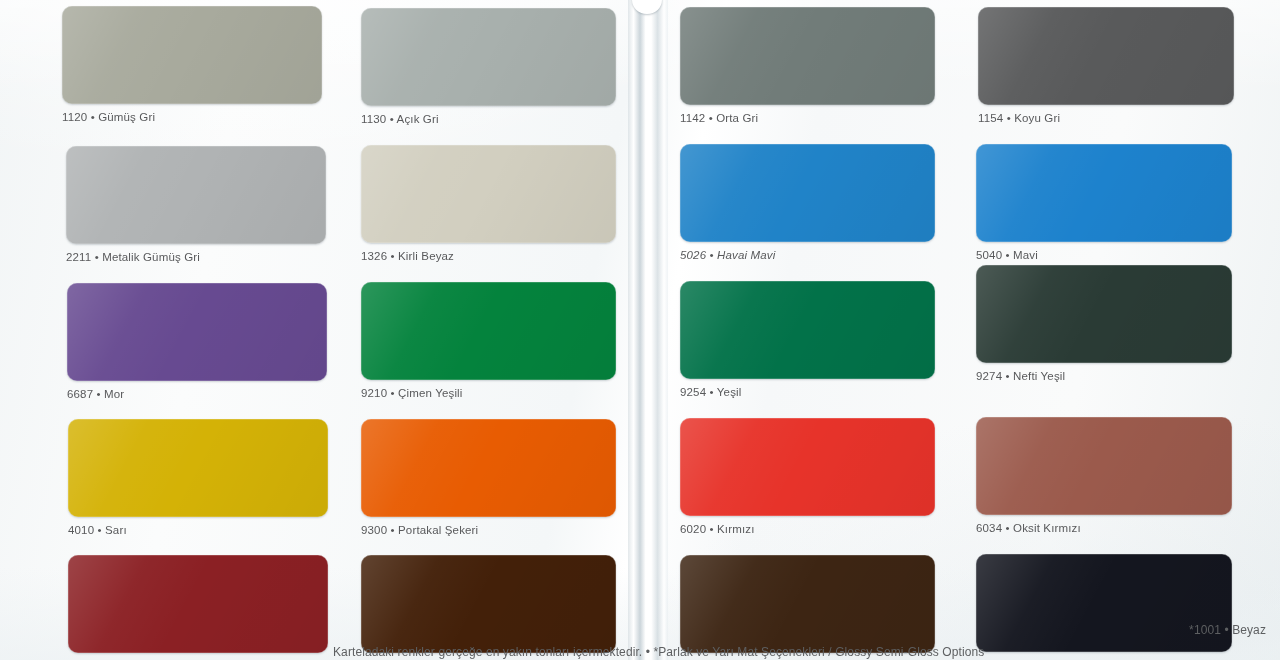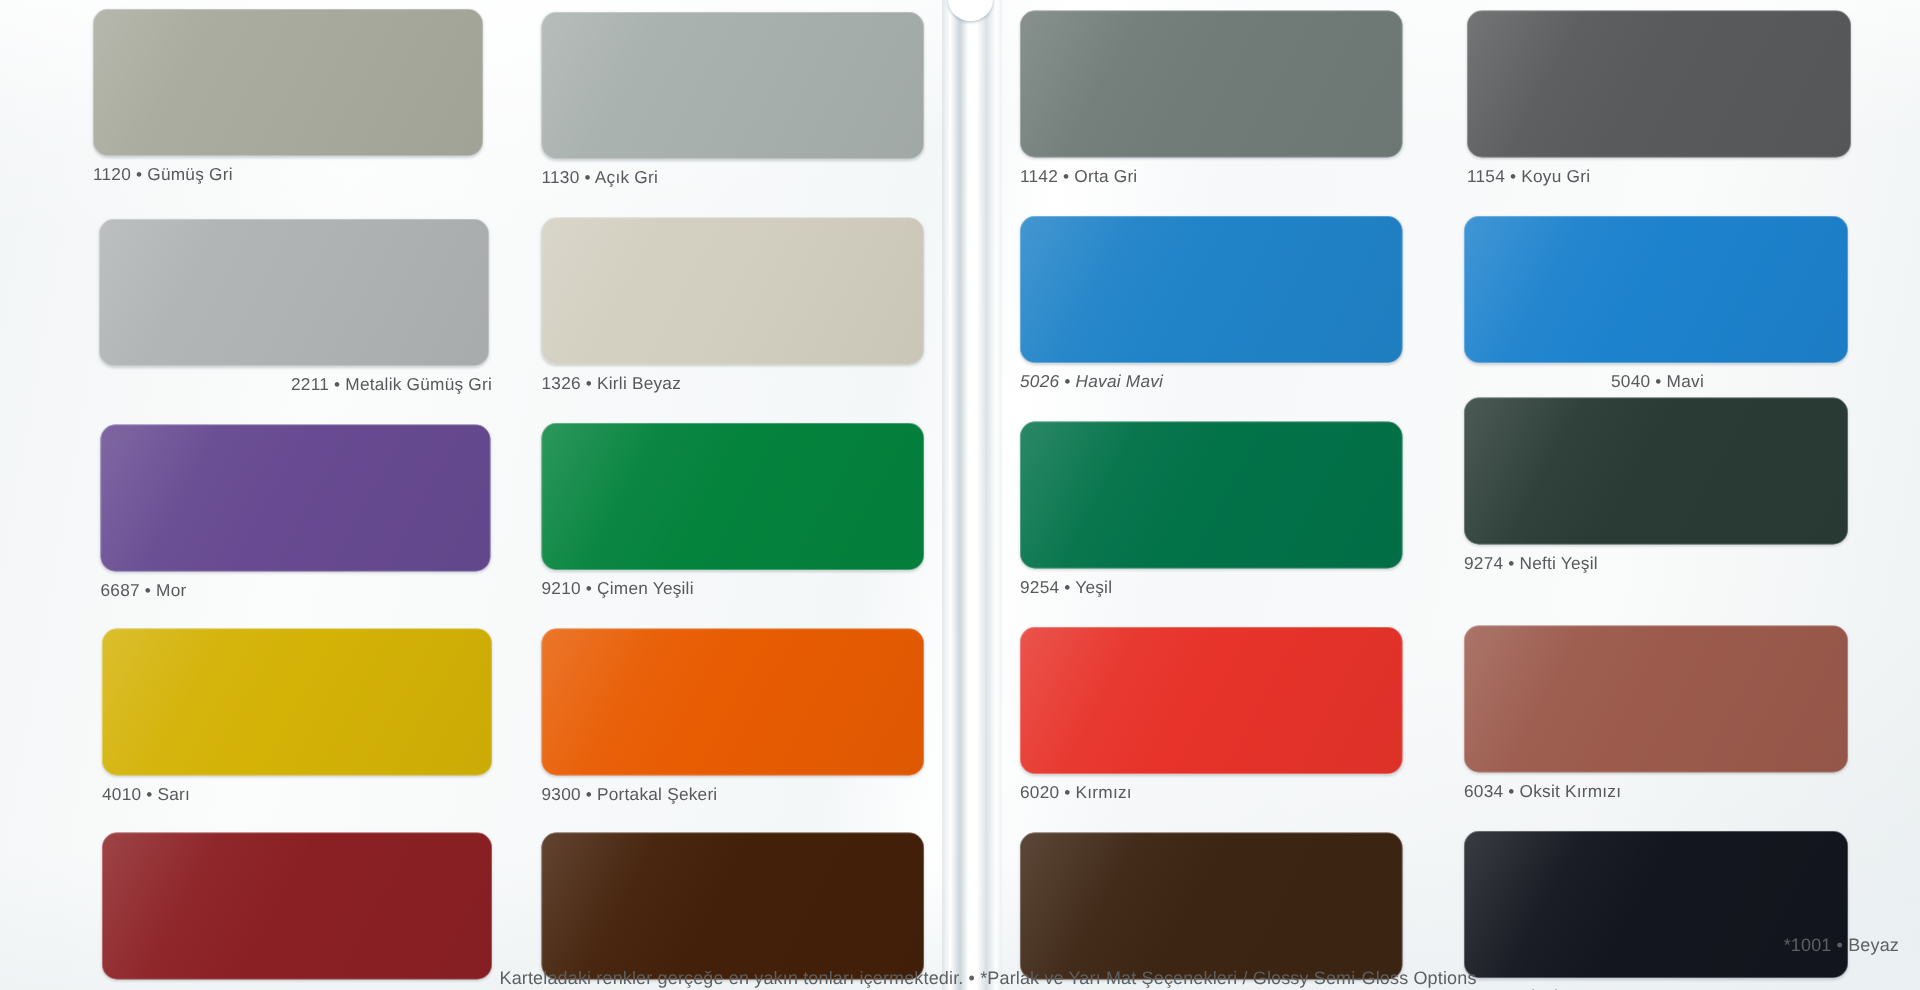--- a/index.html
+++ b/index.html
@@ -91,21 +91,21 @@
 
         <div class="cell c0" style="margin-top:4px;">
           <div class="swatch" style="background: rgb(168, 170, 157);"></div>
           <div class="caption">1120 • Gümüş Gri</div>
         </div>
         <div class="cell c1" style="margin-top:6px;margin-left:33px;">
           <div class="swatch" style="background: rgb(168, 176, 173);"></div>
           <div class="caption">1130 • Açık Gri</div>
         </div>
 
-        <div class="cell c0" style="margin-top:21px;margin-left:4px;text-align:right;">
+        <div class="cell c0" style="margin-top:21px;margin-left:4px;">
           <div class="swatch" style="background: rgb(176, 179, 180);"></div>
           <div class="caption">2211 • Metalik Gümüş Gri</div>
         </div>
         <div class="cell c1" style="margin-top:20px;margin-left:33px;">
           <div class="swatch" style="background: rgb(210, 207, 192);"></div>
           <div class="caption">1326 • Kirli Beyaz</div>
         </div>
 
         <div class="cell c0" style="margin-top:20px;margin-left:5px;">
           <div class="swatch" style="background: rgb(103, 74, 145);"></div>
@@ -146,21 +146,21 @@
         </div>
         <div class="cell c1" style="margin-top:5px;margin-left:36px;">
           <div class="swatch" style="background: rgb(89, 90, 91);"></div>
           <div class="caption">1154 • Koyu Gri</div>
         </div>
 
         <div class="cell c0" style="margin-top:20px;font-style:italic;">
           <div class="swatch" style="background: rgb(32, 131, 200);"></div>
           <div class="caption">5026 • Havai Mavi</div>
         </div>
-        <div class="cell c1" style="margin-top:20px;margin-left:34px;text-align:center;">
+        <div class="cell c1" style="margin-top:20px;margin-left:34px;">
           <div class="swatch" style="background: rgb(29, 130, 205);"></div>
           <div class="caption">5040 • Mavi</div>
         </div>
 
         <div class="cell c0" style="margin-top:20px;">
           <div class="swatch" style="background: rgb(2, 114, 73);"></div>
           <div class="caption">9254 • Yeşil</div>
         </div>
         <div class="cell c1" style="margin-top:4px;margin-left:34px;">
           <div class="swatch" style="background: rgb(42, 59, 53);"></div>

